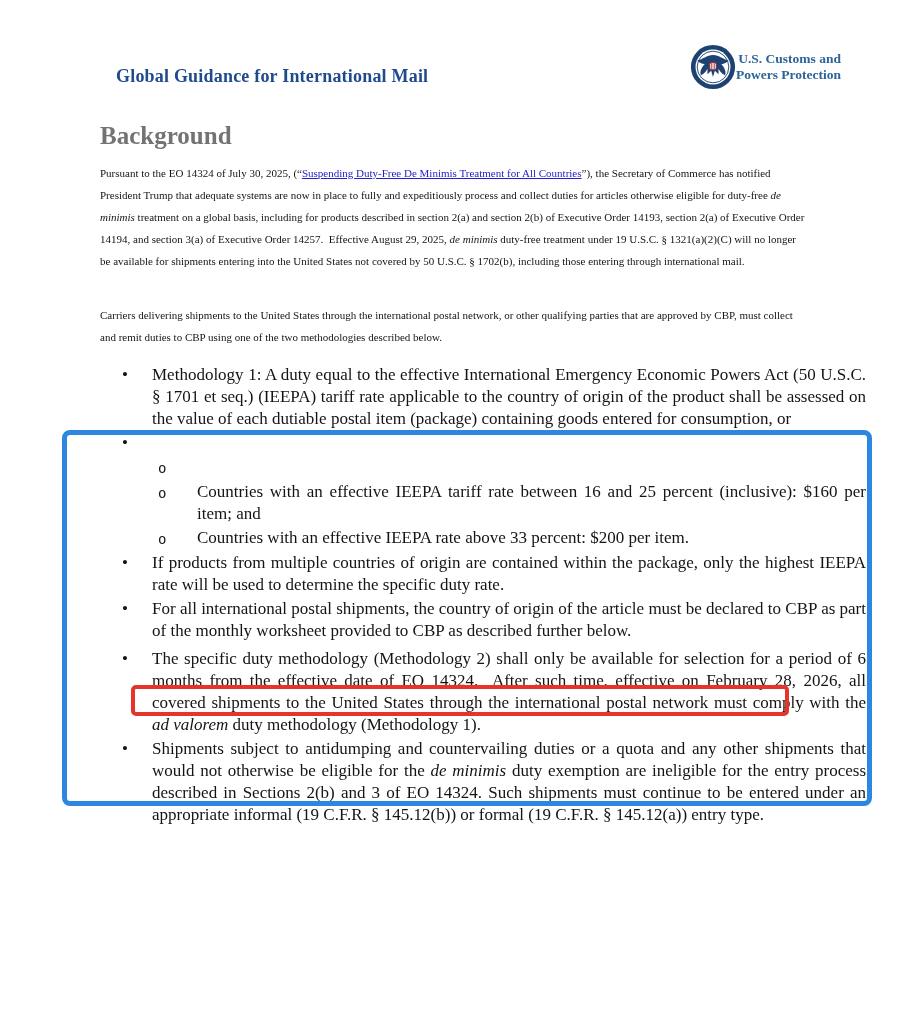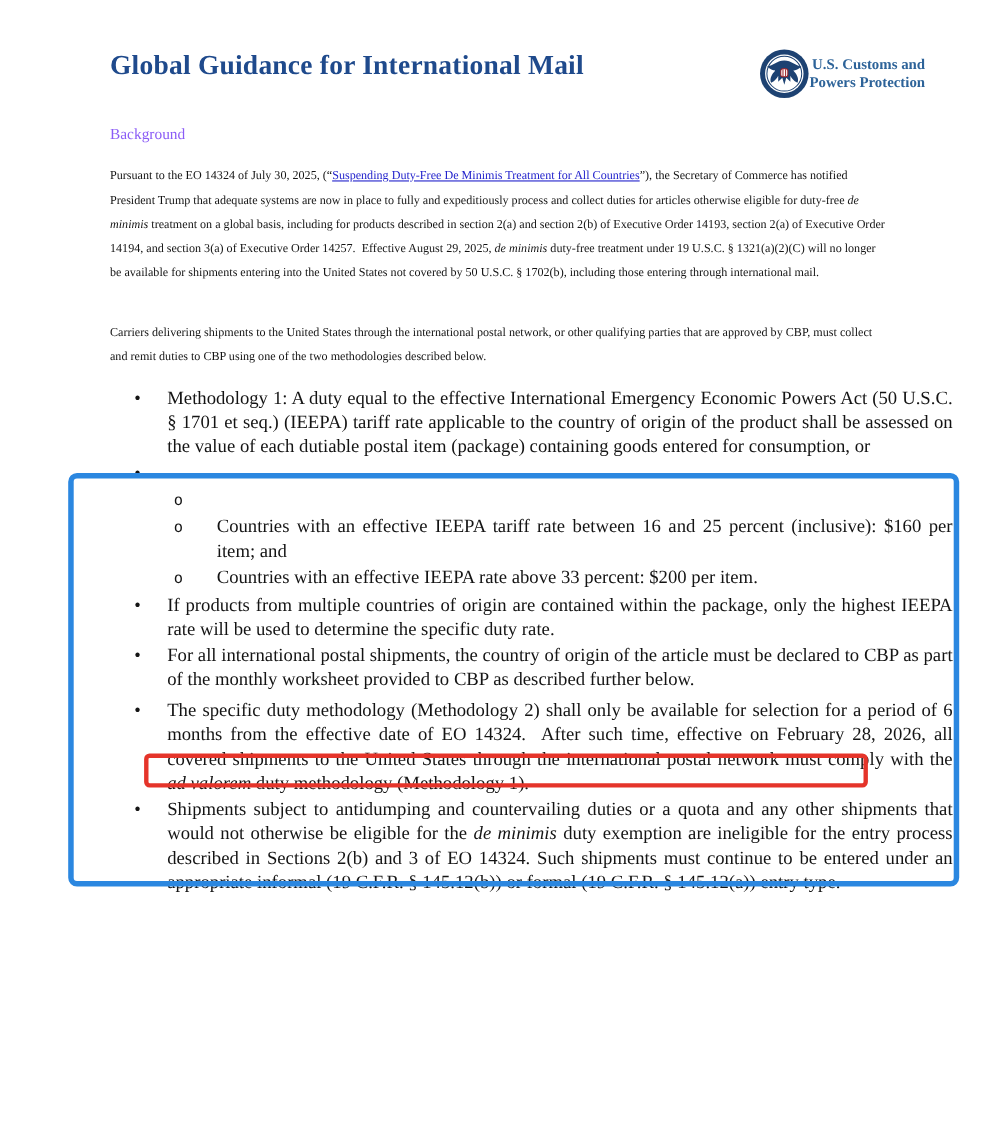--- a/index.html
+++ b/index.html
@@ -5,24 +5,24 @@
   html,body { margin:0; padding:0; background:#ffffff; }
   .doc {
     position:relative;
     width:911px; height:1024px;
     background:#ffffff;
     font-family:"Liberation Serif","DejaVu Serif",serif;
     color:#141414;
     overflow:hidden;
   }
   .header { display:flex; justify-content:space-between; align-items:flex-start; padding:44px 70px 0 100px; }
-  .title { font-size:25px; line-height:32px; font-weight:bold; color:#1f4a8c; margin:0; letter-spacing:0.2px; }
+  .title { font-size:18px; line-height:32px; font-weight:bold; color:#1f4a8c; margin:16px; letter-spacing:0.2px; }
   .logo { display:flex; gap:0; align-items:flex-start;text-align:right; }
   .logo-text { font-size:13.5px; font-weight:bold; color:#2d6399; line-height:15.5px; padding-top:7px; }
-  .section-heading { margin:15px 0 0 100px; font-size:14px; line-height:26px; font-weight:normal; color:#8b5cf6; }
+  .section-heading { margin:15px 0 0 100px; font-size:25px; line-height:26px; font-weight:bold; color:#737373; }
   .para { margin:13px 0 0 100px; width:706px; font-size:11px; line-height:22px; white-space:pre-wrap; }
   .para.second { margin-top:32px; }
   .hyperlink { color:#2222cc; text-decoration:underline; cursor:pointer; }
   .list { margin-top:16px; }
   .row { display:flex; font-size:17px; line-height:22px; margin-bottom:2px; }
   .mk1 { flex:none; width:30px; margin-left:122px; }
   .mk2 { flex:none; width:39px; margin-left:158px; font-family:"DejaVu Sans Mono",monospace; font-size:14px; padding-top:1px; }
   .btxt1 { width:714px; text-align:justify; white-space:pre-wrap; }
   .btxt2 { width:669px; text-align:justify; white-space:pre-wrap; }
   .row.gap-top { margin-top:6px; }

